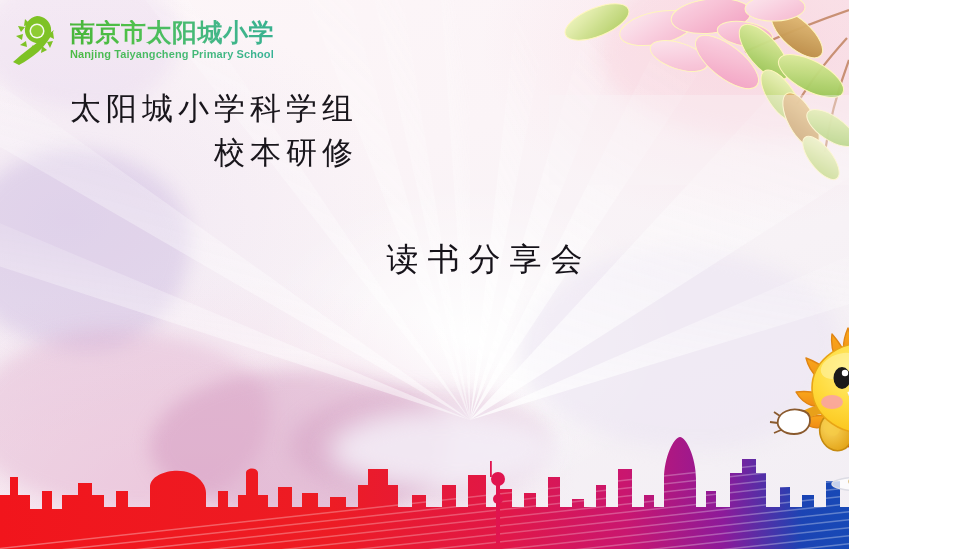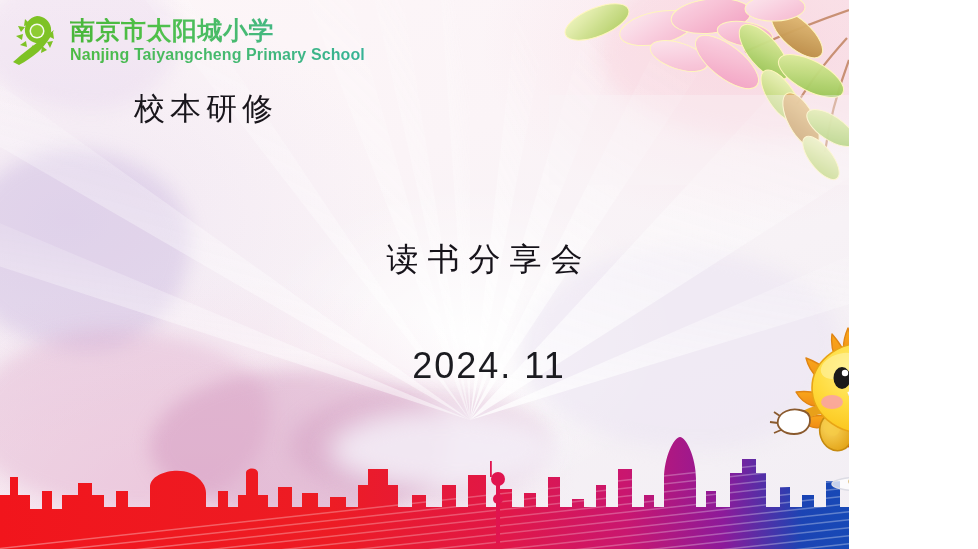--- a/index.html
+++ b/index.html
@@ -31,21 +31,21 @@
   #logo-text{display:flex;flex-direction:column;line-height:1;padding-top:2px;}
   #school-cn{
     font-family:"Liberation Sans", sans-serif;
     font-size:25px;font-weight:700;letter-spacing:.5px;
     background:linear-gradient(90deg,#49b63a 0%,#4fc04a 30%,#43b787 72%,#38b18f 100%);
     -webkit-background-clip:text;background-clip:text;color:transparent;
     white-space:nowrap;
   }
   #school-en{
     font-family:"Liberation Sans", sans-serif;
-    font-size:16px;font-weight:600;letter-spacing:.1px;margin-top:4px;
+    font-size:11px;font-weight:600;letter-spacing:.1px;margin-top:4px;
     background:linear-gradient(90deg,#4cbb42 0%,#45b972 55%,#36b296 100%);
     -webkit-background-clip:text;background-clip:text;color:transparent;
     white-space:nowrap;
   }
 
   
   .cjk-serif{font-family:"DejaVu Serif","Liberation Serif",serif;}
   #subtitle-block{position:absolute;left:70px;top:86px;color:#19161c;}
   #subtitle-l1{font-size:31px;letter-spacing:5px;line-height:44px;white-space:nowrap;}
   #subtitle-l2{font-size:31px;letter-spacing:5px;line-height:44px;white-space:nowrap;padding-left:64px;text-align:right;}
@@ -165,25 +165,25 @@
       <circle cx="29" cy="21" r="7.5" fill="#ffffff" opacity=".92"></circle>
       <circle cx="29" cy="21" r="6" fill="#8FCC33"></circle>
     </svg>
     <div id="logo-text">
       <div id="school-cn" class="cjk-serif">南京市太阳城小学</div>
       <div id="school-en">Nanjing Taiyangcheng Primary School</div>
     </div>
   </div>
 
   <div id="subtitle-block">
+    <div id="subtitle-l1" class="cjk-serif">太阳城小学科学组</div>
     <div id="subtitle-l2" class="cjk-serif">校本研修</div>
   </div>
 
   <div id="main-title" class="cjk-serif">读书分享会</div>
-  <div id="date-line">2024. 11</div>
 
   <svg id="skyline" viewBox="0 0 978 120" preserveAspectRatio="none">
     <defs>
       <linearGradient id="skyGrad" x1="0" y1="0" x2="1" y2="0">
         <stop offset="0%" stop-color="#F1151C"></stop>
         <stop offset="34%" stop-color="#ED1C24"></stop>
         <stop offset="52%" stop-color="#E01749"></stop>
         <stop offset="64%" stop-color="#C9166F"></stop>
         <stop offset="74%" stop-color="#8C1A9A"></stop>
         <stop offset="82%" stop-color="#1B44B4"></stop>

